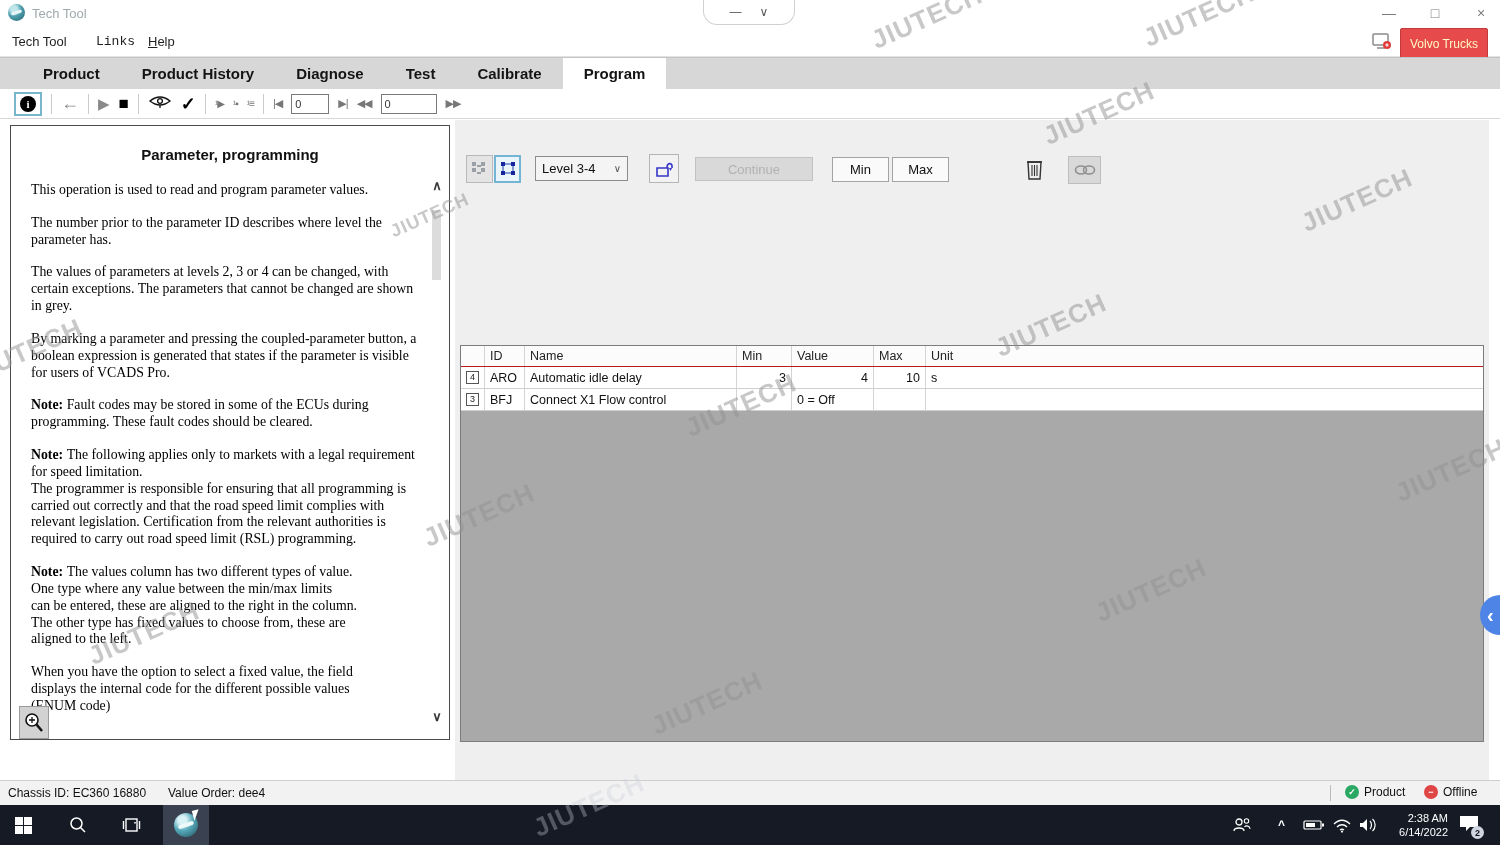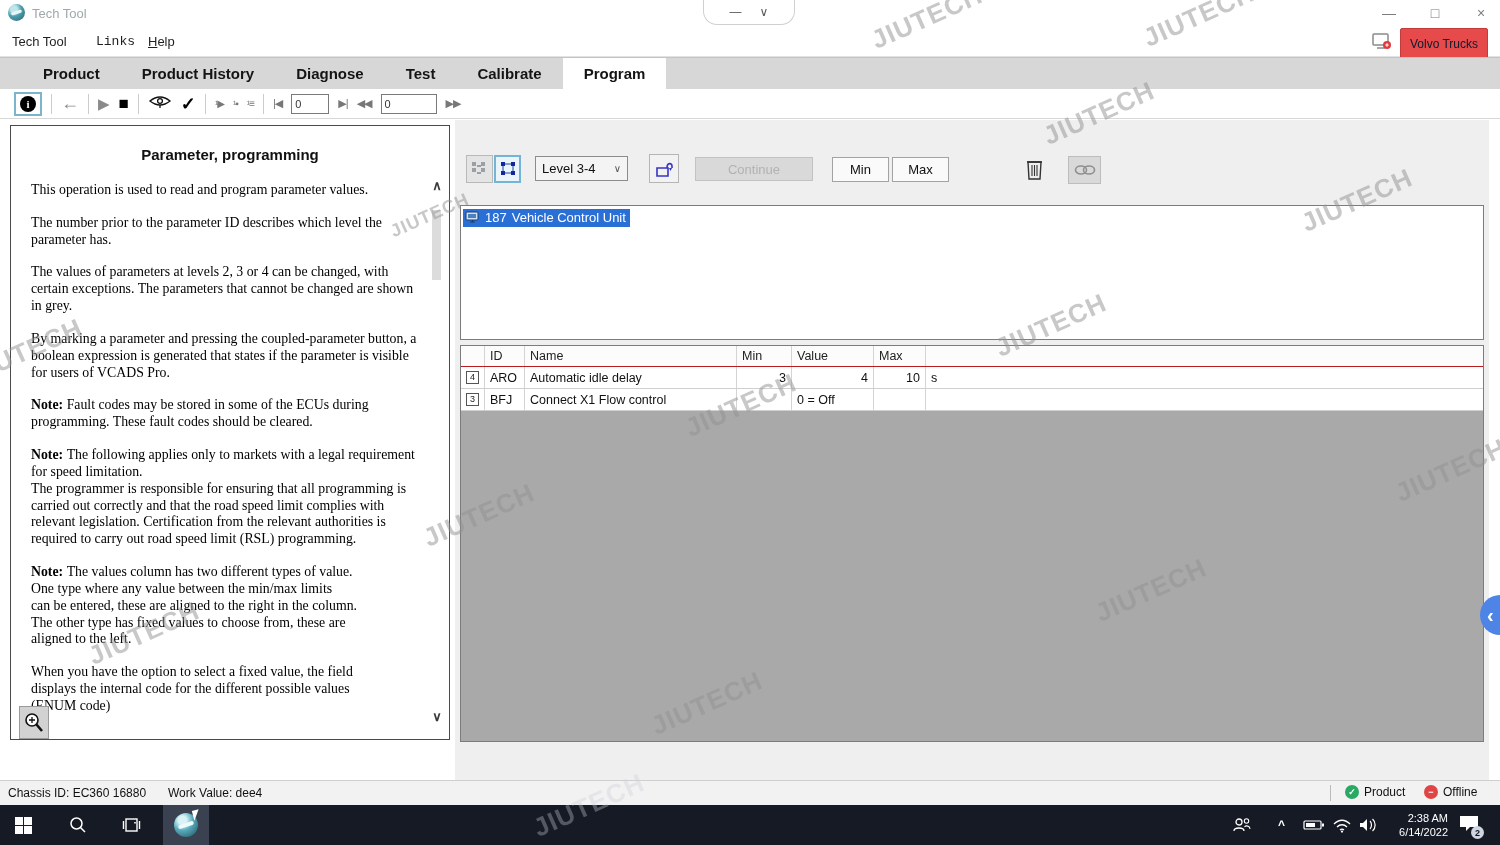--- a/index.html
+++ b/index.html
@@ -18,21 +18,21 @@
   .notch { position:absolute; left:703px; top:0; width:92px; height:25px; background:#fff;
     border:1px solid #d0d0d0; border-top:none; border-radius:0 0 14px 14px; display:flex; align-items:center; justify-content:center; gap:18px; color:#5a5a5a; font-size:12px; }
 
   
   .menubar { position:absolute; left:0; top:26px; width:1500px; height:31px; background:#fff; border-bottom:1px solid #e2e2e2; }
   .menu-item { position:absolute; top:6px; font-size:13px; color:#1f1f1f; padding:2px 6px; cursor:default; }
   .menu-help { display:inline-block; }
   .menu-help::first-letter { text-decoration:underline; }
   .badge-monitor { position:absolute; left:1372px; top:32px; }
   .volvo-btn { position:absolute; left:1400px; top:28px; width:88px; height:32px; background:#e64a4a; border:1px solid #c23a3a;
-    color:#0f172a; font-size:12px; display:flex; align-items:center; justify-content:center; border-radius:2px; }
+    color:#fef9c3; font-size:12px; display:flex; align-items:center; justify-content:center; border-radius:2px; }
 
   
   .tabbar { position:absolute; left:0; top:57px; width:1500px; height:32px; background:#d7d7d7; border-top:1px solid #c4c4c4; display:flex; align-items:stretch; padding-left:22px; }
   .tab { font-size:15px; font-weight:700; color:#141414; padding:0 21px; display:flex; align-items:center; cursor:default; }
   .tab.active { background:#fff; }
 
   
   .toolbar { position:absolute; left:0; top:89px; width:1500px; height:30px; background:#fff; border-bottom:1px solid #d8d8d8; display:flex; align-items:center; gap:9px; padding-left:14px; }
   .tb-sep { width:1px; height:20px; background:#ccc; }
   .tb-info { width:28px; height:24px; border:2px solid #79b6cc; background:#fff; display:flex; align-items:center; justify-content:center; }
@@ -183,21 +183,21 @@
     <span class="tb-small" style="font-size:11px;">▶|</span>
     <span class="tb-small" style="font-size:11px;">◀◀</span>
     <input class="tb-input wide" value="0" style="">
     <span class="tb-small" style="font-size:11px;">▶▶</span>
   </div>
 
   <div class="left-panel">
     <div class="lp-title">Parameter, programming</div>
     <div class="lp-body">
       <p><b></b><span>This operation is used to read and program parameter values.</span></p>
-      <p><b></b><span>The number prior to the parameter ID describes which level the parameter has.</span></p>
+      <p><b></b><span>The number prior to the parameter ID describes where level the parameter has.</span></p>
       <p><b></b><span>The values of parameters at levels 2, 3 or 4 can be changed, with certain exceptions. The parameters that cannot be changed are shown in grey.</span></p>
       <p><b></b><span>By marking a parameter and pressing the coupled-parameter button, a boolean expression is generated that states if the parameter is visible for users of VCADS Pro.</span></p>
       <p><b>Note: </b><span>Fault codes may be stored in some of the ECUs during programming. These fault codes should be cleared.</span></p>
       <p><b>Note: </b><span>The following applies only to markets with a legal requirement for speed limitation.
 The programmer is responsible for ensuring that all programming is carried out correctly and that the road speed limit complies with relevant legislation. Certification from the relevant authorities is required to carry out road speed limit (RSL) programming.</span></p>
       <p><b>Note: </b><span>The values column has two different types of value.
 One type where any value between the min/max limits
 can be entered, these are aligned to the right in the column.
 The other type has fixed values to choose from, these are
 aligned to the left.</span></p>
@@ -271,40 +271,30 @@
           <path d="M6 6 v11 M8.5 6 v11 M11 6 v11" stroke="#333" stroke-width="1.1"></path>
         </svg>
     </div>
     <div class="rp-chain">
       <svg width="22" height="12" viewBox="0 0 22 12">
           <ellipse cx="7" cy="6" rx="5.5" ry="4" fill="none" stroke="#8f8f8f" stroke-width="1.6"></ellipse>
           <ellipse cx="15" cy="6" rx="5.5" ry="4" fill="none" stroke="#8f8f8f" stroke-width="1.6"></ellipse>
         </svg>
     </div>
 
-    <div class="ecu-list">
-      <div class="ecu-item">
-        <svg width="15" height="13" viewBox="0 0 15 13">
-            <rect x="1" y="1" width="12" height="8" rx="1" fill="#cfe2f5" stroke="#1a3a6b"></rect>
-            <rect x="3" y="3" width="8" height="4" fill="#4a7fc0"></rect>
-            <path d="M5 11 h5 M7.5 9 v2" stroke="#1a3a6b"></path>
-          </svg>
-        <span>187</span>
-        <span>Vehicle Control Unit</span>
-      </div>
-    </div>
 
     <div class="ptable">
       <div class="hrow">
         <div class="pc h c0"></div>
         <div class="pc h c1">ID</div>
         <div class="pc h c2">Name</div>
         <div class="pc h c3">Min</div>
         <div class="pc h c4">Value</div>
         <div class="pc h c5">Max</div>
+        <div class="pc h c6">Unit</div>
       </div>
       <div class="drow">
         <div class="pc c0">
             <span class="lvl-box">4</span>
           </div>
         <div class="pc c1">ARO</div>
         <div class="pc c2">Automatic idle delay</div>
         <div class="pc c3 num">3</div>
         <div class="pc c4 num">4</div>
         <div class="pc c5 num">10</div>
@@ -320,21 +310,21 @@
         <div class="pc c4">0 = Off</div>
         <div class="pc c5 num"></div>
         <div class="pc c6"></div>
       </div>
     </div>
 
   </div>
 
   <div class="statusbar">
     <span class="sb-left1">Chassis ID: EC360 16880</span>
-    <span class="sb-left2">Work Value: dee4</span>
+    <span class="sb-left2">Value Order: dee4</span>
     <div class="sb-sep" style="left:1330px;"></div>
     <div class="sb-status" style="left:1345px;">
       <span class="st-circle green">✓</span>
       <span>Product</span>
     </div>
     <div class="sb-status" style="left:1424px;">
       <span class="st-circle red">−</span>
       <span>Offline</span>
     </div>
   </div>

